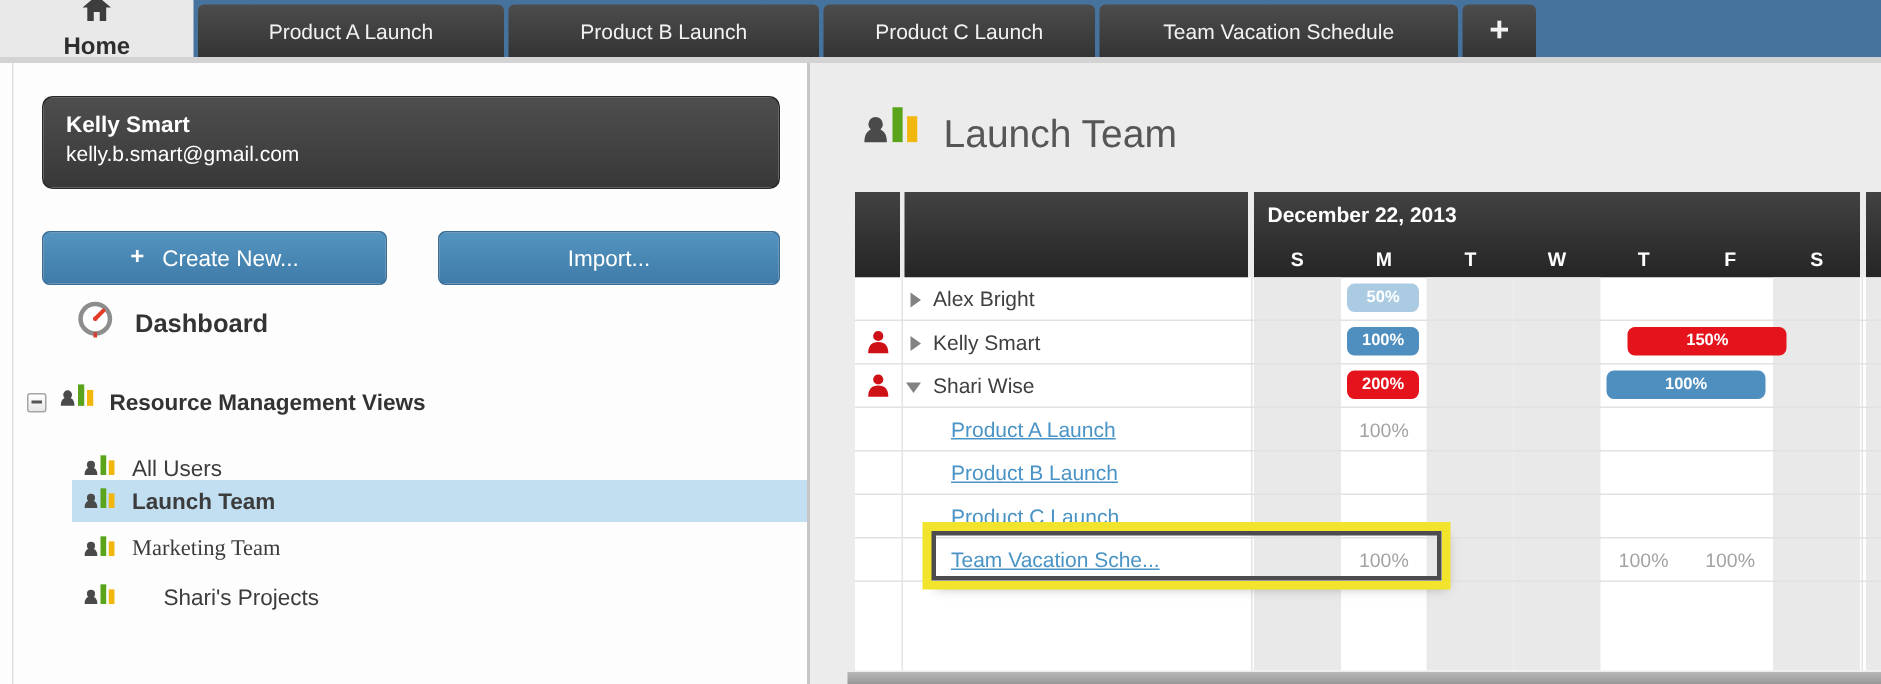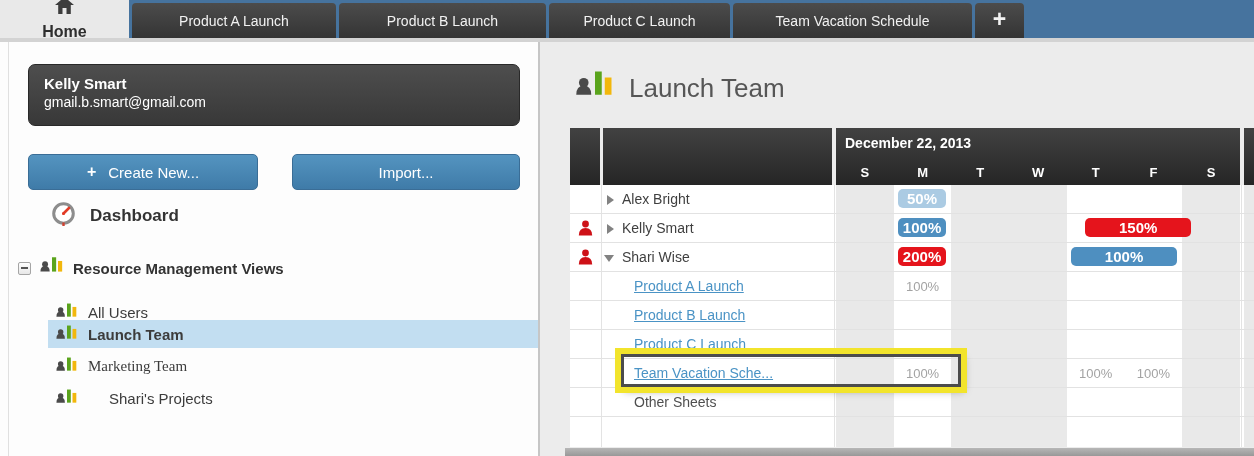--- a/index.html
+++ b/index.html
@@ -68,21 +68,21 @@
   .grow { position:relative; height:29px; border-bottom:1px solid #e2e2e2; z-index:1; }
   .grow .indicator { position:absolute; left:8px; top:6px; }
   .exp { position:absolute; width:0; height:0; }
   .exp.collapsed { left:37px; top:10px; border-left:7px solid #828282; border-top:5px solid transparent; border-bottom:5px solid transparent; }
   .exp.expanded  { left:34px; top:12px; border-top:7px solid #828282; border-left:5px solid transparent; border-right:5px solid transparent; }
   .uname2 { position:absolute; left:52px; top:6px; font-size:14px; color:#3f3f3f; white-space:nowrap; }
   .slink  { position:absolute; left:64px; top:6px; font-size:14px; color:#4a93c5; text-decoration:underline; cursor:pointer; white-space:nowrap; }
   .sname  { position:absolute; left:64px; top:6px; font-size:14px; color:#4f4f4f; white-space:nowrap; }
 
   .badge { position:absolute; top:4px; height:19px; line-height:19px; border-radius:5px;
-           color:#fff; font-size:15px; font-weight:bold; text-align:center; }
+           color:#fff; font-size:11px; font-weight:bold; text-align:center; }
   .b-blue { background:#4e8fc0; }
   .b-lblue { background:#abcbe3; }
   .b-red  { background:#e5141c; }
   .gpct { position:absolute; top:7px; font-size:13px; color:#a3a3a3; text-align:center; }
 
   .hibox { position:absolute; left:51px; top:-5px; width:340px; height:33px;
            border:3px solid #4c4c4c; box-shadow:0 0 0 6px #f2e42c, 3px 4px 8px rgba(0,0,0,.35);
            pointer-events:none; z-index:4; }
 
   .bottom-band { position:absolute; left:565px; top:448px; width:689px; height:8px;
@@ -114,21 +114,21 @@
     </div>
     <div class="tab plus" style="width: 49px;">
       <span>+</span>
     </div>
   </div>
 <div class="under-strip"></div>
 
 <div class="sidebar">
   <div class="usercard">
     <div class="uname">Kelly Smart</div>
-    <div class="uemail">gmail.b.smart@gmail.com</div>
+    <div class="uemail">kelly.b.smart@gmail.com</div>
   </div>
 
   <button class="sbtn create">
     <span class="plusglyph">+</span>
     <span>Create New...</span>
   </button>
   <button class="sbtn import">
     <span>Import...</span>
   </button>
 
@@ -277,18 +277,15 @@
     <div class="grow">
       <a class="slink">Product C Launch</a>
     </div>
     <div class="grow">
       <a class="slink">Team Vacation Sche...</a>
       <div class="gpct" style="left: 323.714px; width: 57.7143px;">100%</div>
       <div class="gpct" style="left: 496.857px; width: 57.7143px;">100%</div>
       <div class="gpct" style="left: 554.571px; width: 57.7143px;">100%</div>
       <div class="hibox"></div>
     </div>
-    <div class="grow">
-      <span class="sname">Other Sheets</span>
-    </div>
   </div>
 
 <div class="bottom-band"></div>
 
 </body></html>

